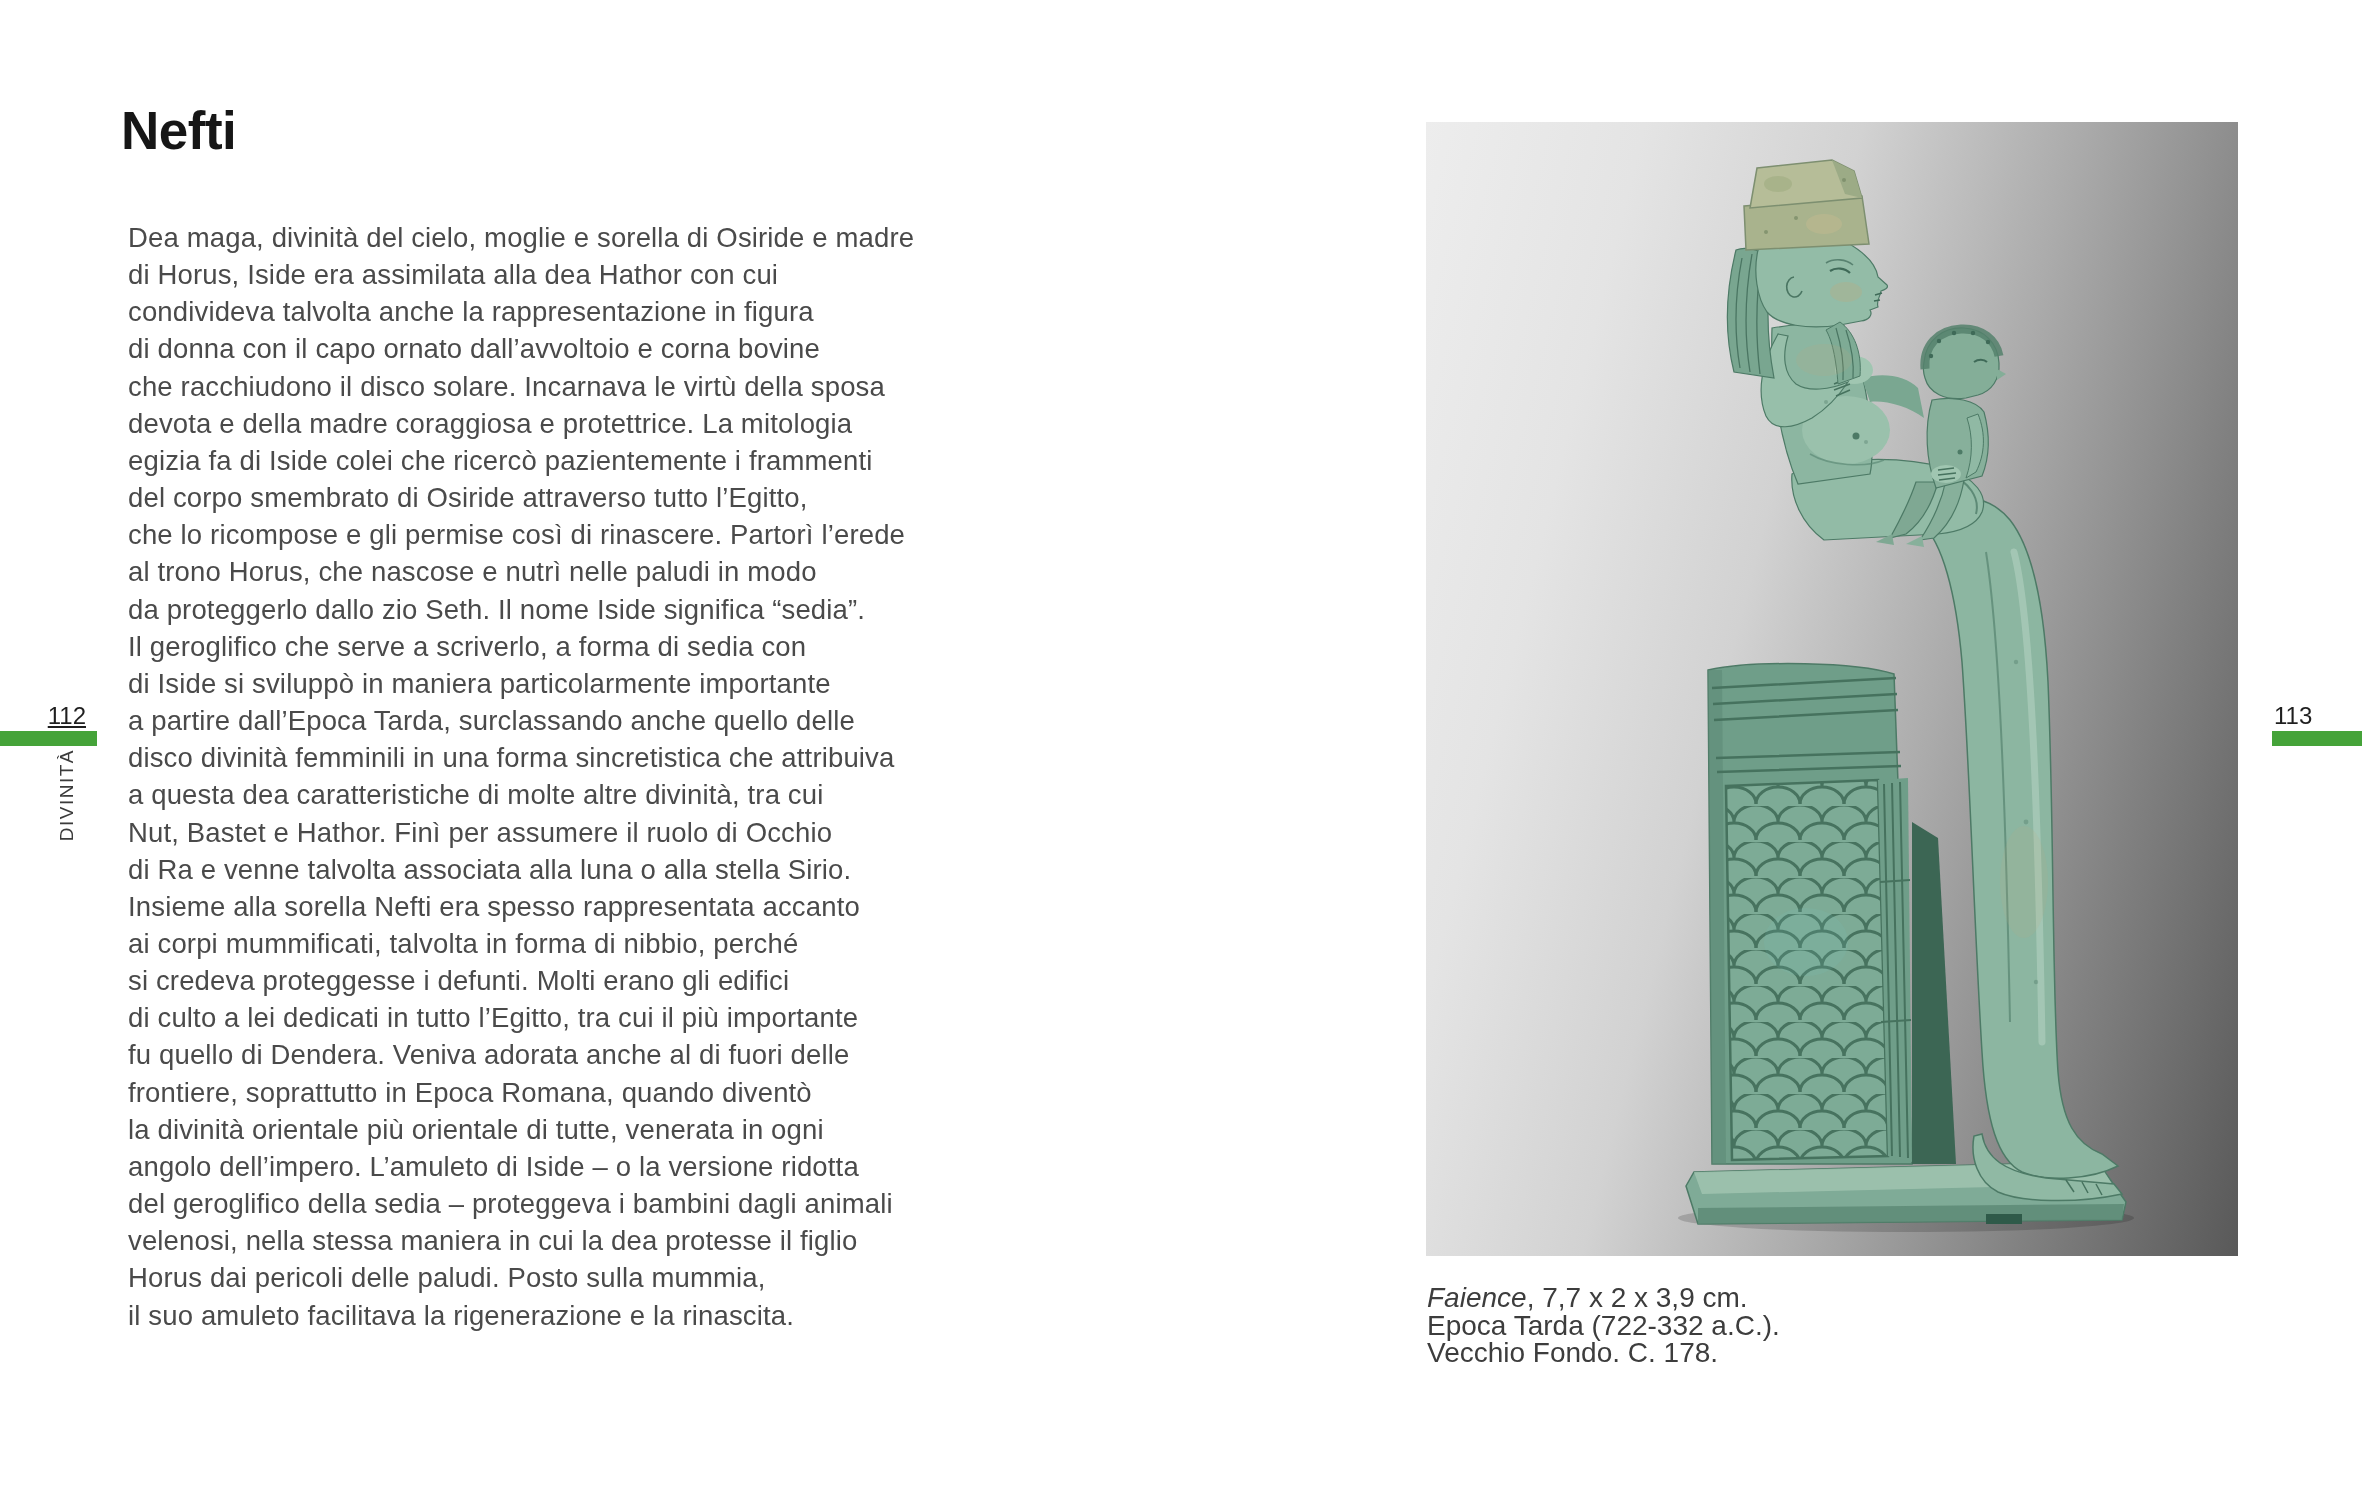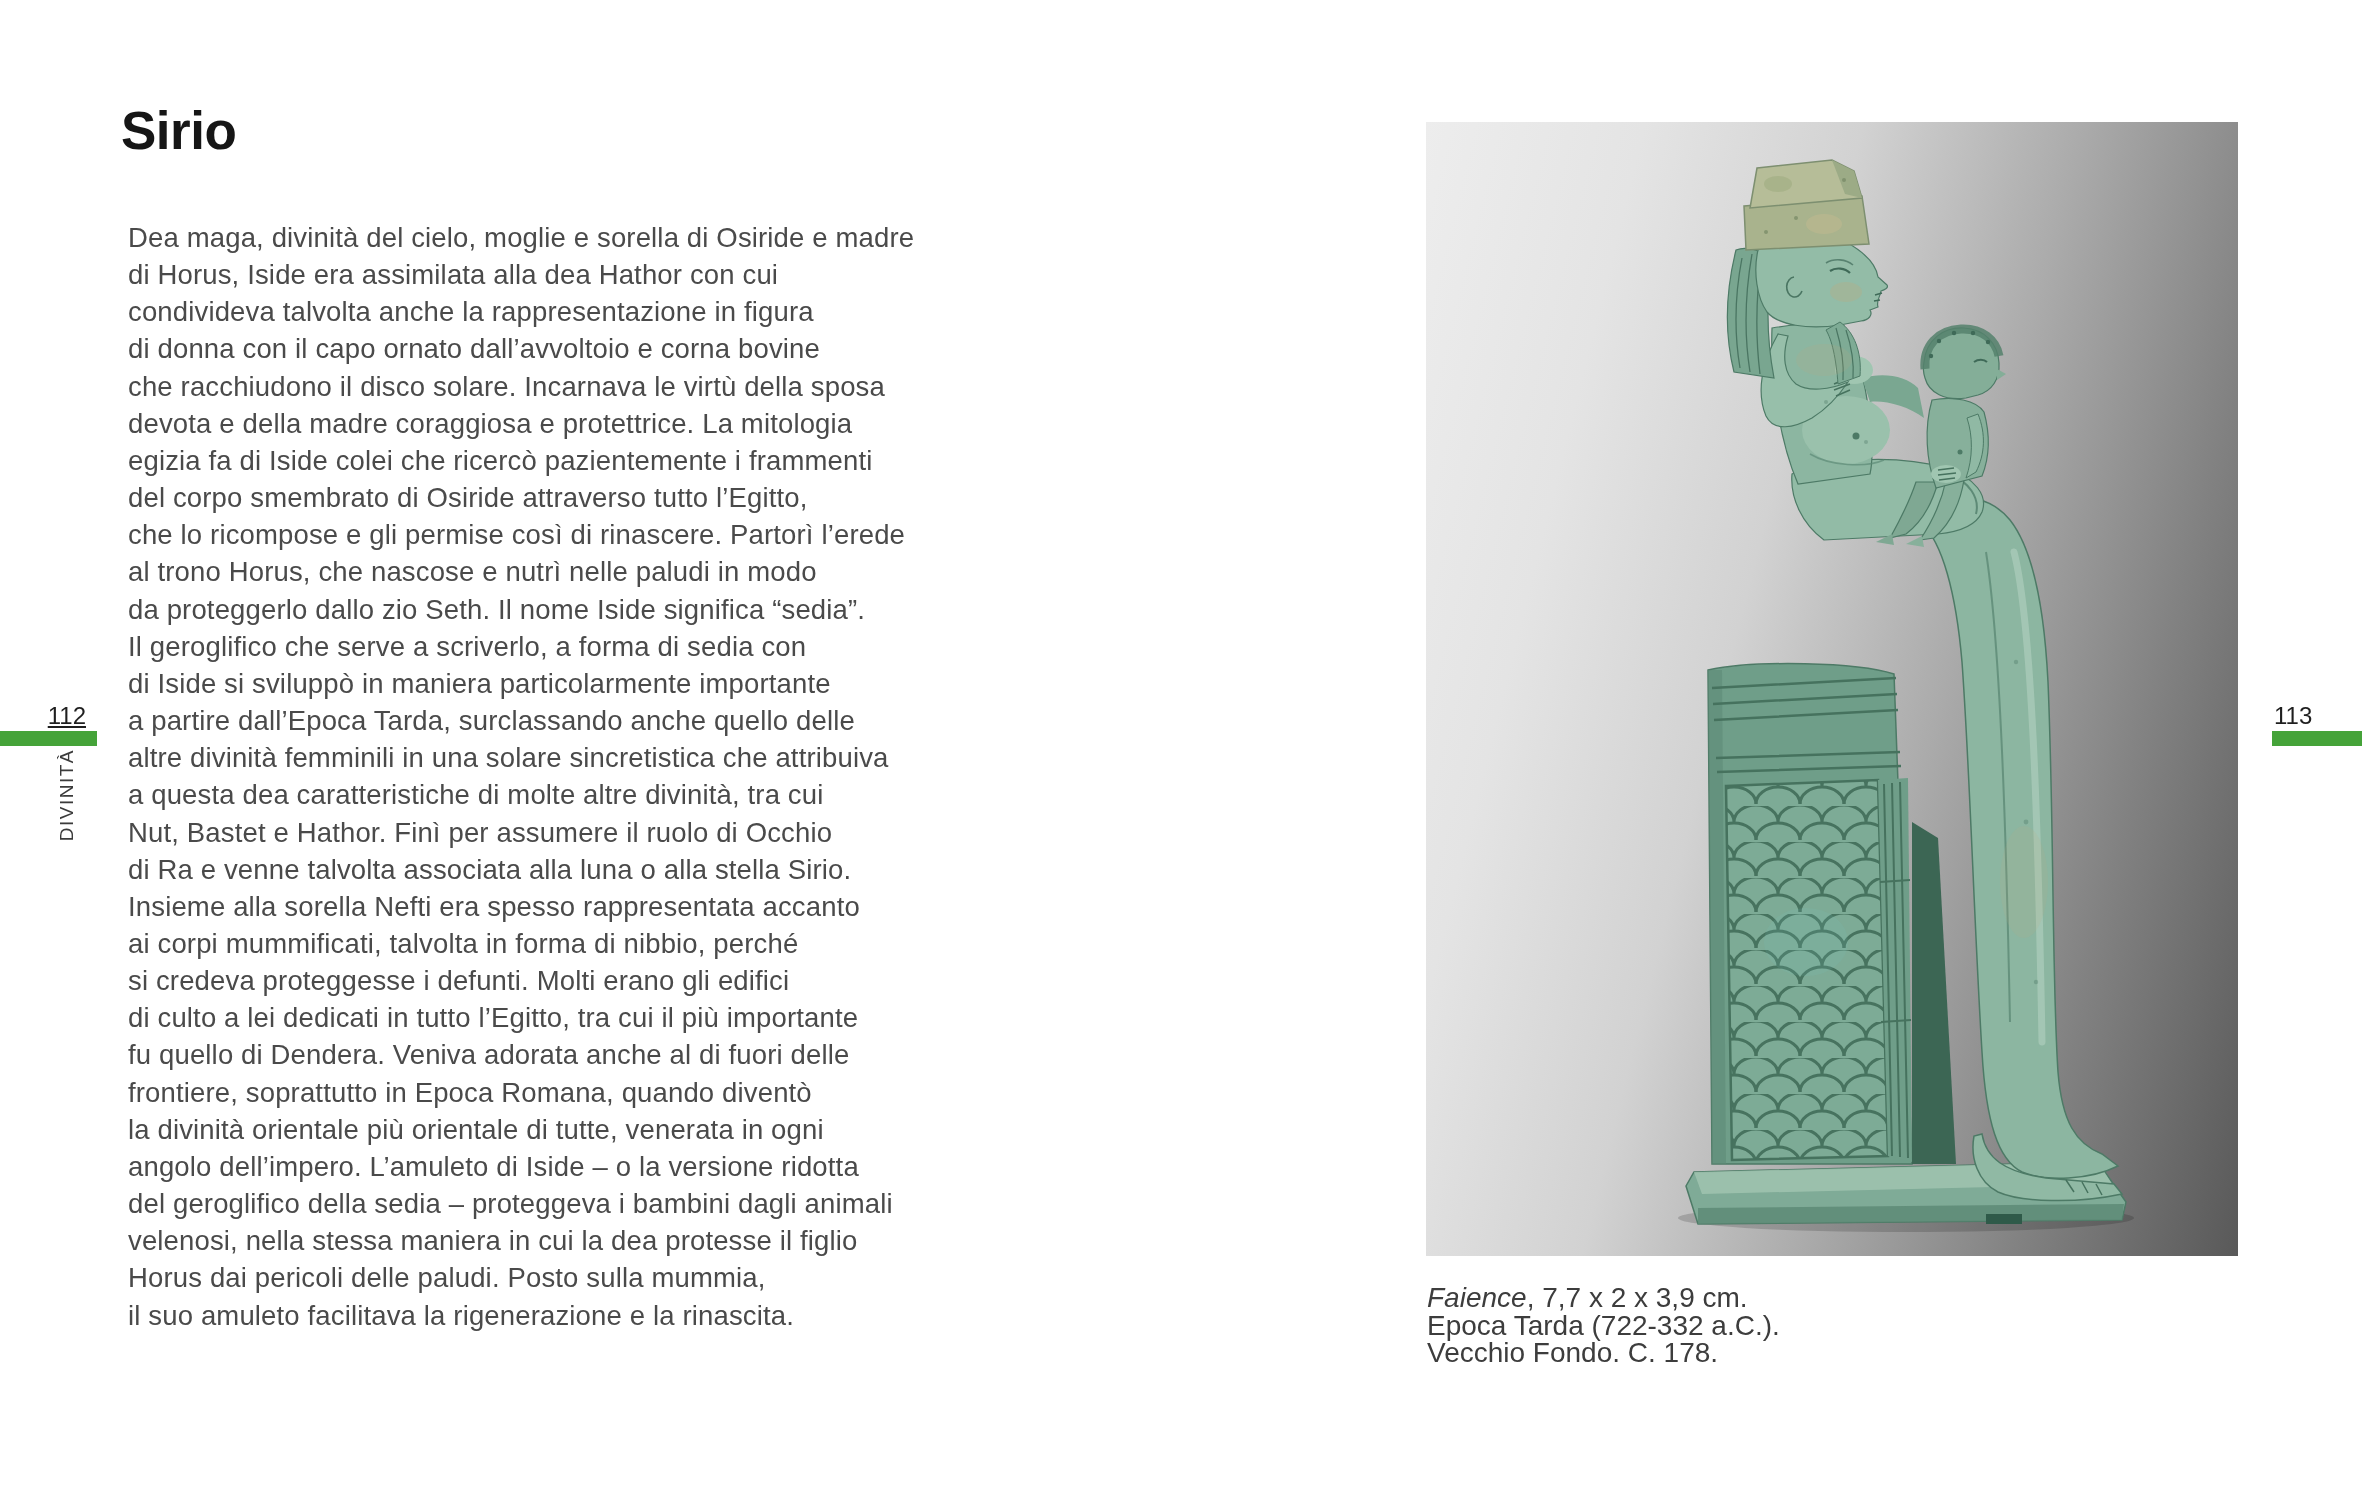--- a/index.html
+++ b/index.html
@@ -31,38 +31,38 @@
 
   .caption{position:absolute;left:1427px;top:1284px;color:#3d3d3d;}
   .caption .cap-line{font-size:28px;line-height:27.6px;white-space:nowrap;}
   .caption .ital{font-style:italic;}
 </style>
 </head>
 <body>
 
 <div class="canvas">
 
-  <h1 class="title">Sirio</h1>
+  <h1 class="title">Nefti</h1>
 
   <div class="body-text">
       <div class="tline">Dea maga, divinità del cielo, moglie e sorella di Osiride e madre</div>
       <div class="tline">di Horus, Iside era assimilata alla dea Hathor con cui</div>
       <div class="tline">condivideva talvolta anche la rappresentazione in figura</div>
       <div class="tline">di donna con il capo ornato dall’avvoltoio e corna bovine</div>
       <div class="tline">che racchiudono il disco solare. Incarnava le virtù della sposa</div>
       <div class="tline">devota e della madre coraggiosa e protettrice. La mitologia</div>
       <div class="tline">egizia fa di Iside colei che ricercò pazientemente i frammenti</div>
       <div class="tline">del corpo smembrato di Osiride attraverso tutto l’Egitto,</div>
       <div class="tline">che lo ricompose e gli permise così di rinascere. Partorì l’erede</div>
       <div class="tline">al trono Horus, che nascose e nutrì nelle paludi in modo</div>
       <div class="tline">da proteggerlo dallo zio Seth. Il nome Iside significa “sedia”.</div>
       <div class="tline">Il geroglifico che serve a scriverlo, a forma di sedia con</div>
       <div class="tline">di Iside si sviluppò in maniera particolarmente importante</div>
       <div class="tline">a partire dall’Epoca Tarda, surclassando anche quello delle</div>
-      <div class="tline">altre divinità femminili in una solare sincretistica che attribuiva</div>
+      <div class="tline">disco divinità femminili in una forma sincretistica che attribuiva</div>
       <div class="tline">a questa dea caratteristiche di molte altre divinità, tra cui</div>
       <div class="tline">Nut, Bastet e Hathor. Finì per assumere il ruolo di Occhio</div>
       <div class="tline">di Ra e venne talvolta associata alla luna o alla stella Sirio.</div>
       <div class="tline">Insieme alla sorella Nefti era spesso rappresentata accanto</div>
       <div class="tline">ai corpi mummificati, talvolta in forma di nibbio, perché</div>
       <div class="tline">si credeva proteggesse i defunti. Molti erano gli edifici</div>
       <div class="tline">di culto a lei dedicati in tutto l’Egitto, tra cui il più importante</div>
       <div class="tline">fu quello di Dendera. Veniva adorata anche al di fuori delle</div>
       <div class="tline">frontiere, soprattutto in Epoca Romana, quando diventò</div>
       <div class="tline">la divinità orientale più orientale di tutte, venerata in ogni</div>

